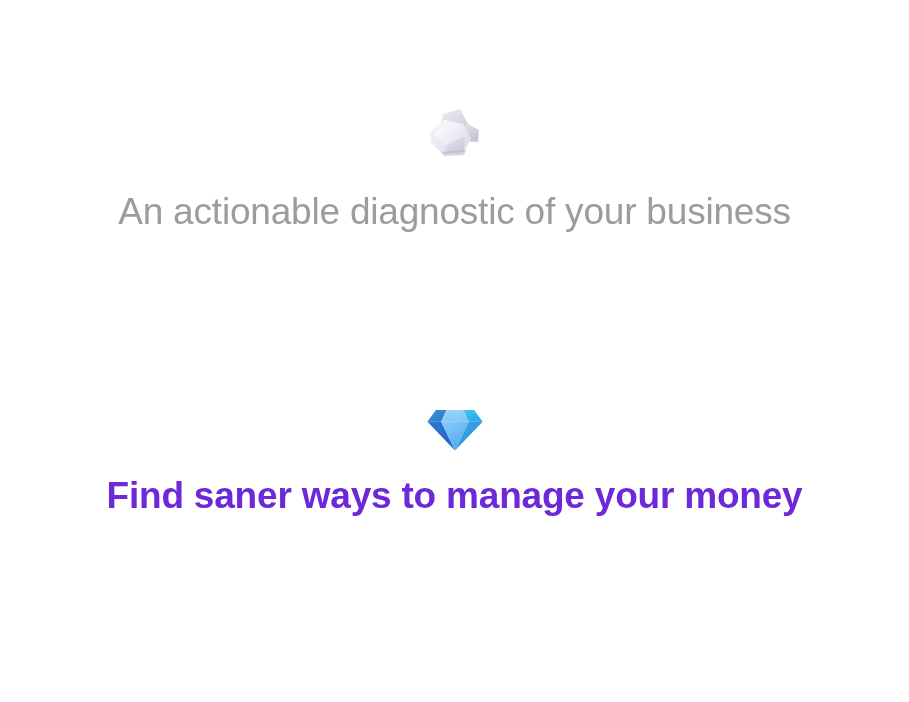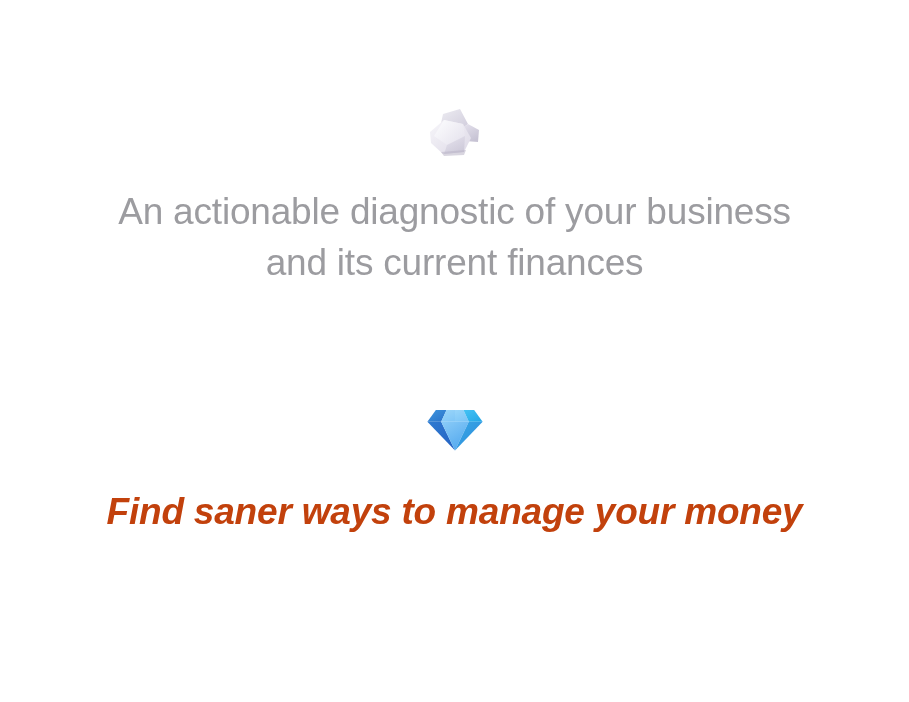--- a/index.html
+++ b/index.html
@@ -66,26 +66,25 @@
 
   
   #section-breakdown {
     top: 392px;
   }
   #gem-icon {
     width: 68px;
     height: 68px;
   }
   #breakdown-text {
-    margin-top: 26px;
+    margin-top: 10px;
     font-size: 37px;
     line-height: 52px;
     font-weight: 700;
-    color: #c2410c;
-    font-style: italic;
+    color: #6d28d9;
   }
   #breakdown-text .ln {
     display: block;
   }
 </style>
 </head>
 <body>
 
 <div class="page">
 
@@ -121,21 +120,20 @@
         <path d="M21 20 L40 24 L42 36 L24 45 L11 36 Z" fill="url(#rockC)"></path>
 
         <path d="M24 45 L42 36 L41 52 L21 54 Z" fill="url(#rockD)" opacity="0.75"></path>
 
         <path d="M18 52 L43 50 L41 55 L21 56 Z" fill="#b9b5c6" opacity="0.55"></path>
       </svg>
     </div>
 
     <p class="headline" id="diagnostic-text">
       <span class="ln">An actionable diagnostic of your business</span>
-      <span class="ln">and its current finances</span>
     </p>
 
   </div>
 
   <div class="block" id="section-breakdown">
 
     <div class="icon-wrap">
       <svg id="gem-icon" viewBox="0 0 64 64" xmlns="http://www.w3.org/2000/svg" aria-hidden="true">
         <defs>
           <linearGradient id="gemCrownL" x1="0" y1="0" x2="1" y2="1">

